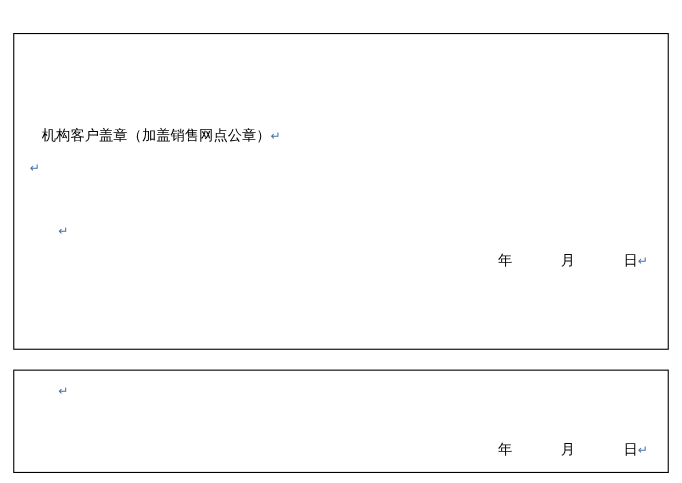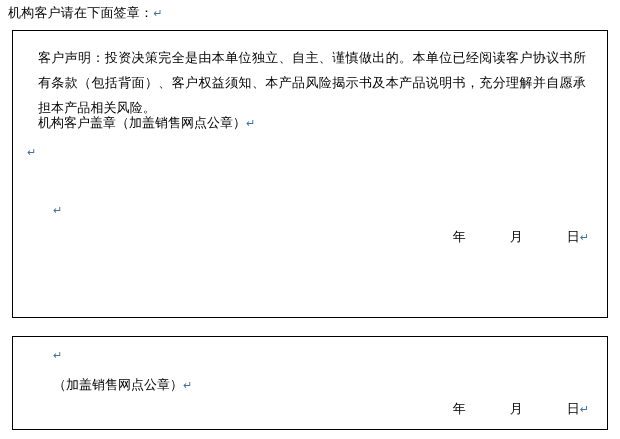--- a/index.html
+++ b/index.html
@@ -143,50 +143,43 @@
     top: 0;
     right: 0;
     bottom: 0;
   }
 </style>
 </head>
 <body>
 
 <div class="page">
 
-  <div class="heading">
-    <span>机构客户请在下面签章：</span><span class="pilcrow">↵</span>
-  </div>
 
   <div class="box box-main">
     <div class="inner">
-      <div class="stmt">客户声明：投资决策完全是由本单位独立、自主、谨慎做出的。本单位已经阅读客户协议书所有条款（包括背面）、客户权益须知、本产品风险揭示书及本产品说明书，充分理解并自愿承担本产品相关风险。</div>
 
       <div class="seal-line">
         <span>机构客户盖章（加盖销售网点公章）</span><span class="pilcrow">↵</span>
       </div>
 
       <span class="pilcrow-block mark-a">↵</span>
 
 
       <span class="pilcrow-block mark-b">↵</span>
 
       <div class="date-line">
         <span>年</span><span class="gap"></span><span>月</span><span class="gap"></span><span>日</span><span class="pilcrow">↵</span>
       </div>
     </div>
   </div>
 
   <div class="box box-seal">
     <div class="inner">
       <span class="pilcrow-block seal-mark">↵</span>
 
-      <div class="seal-note">
-        <span>（加盖销售网点公章）</span><span class="pilcrow">↵</span>
-      </div>
 
       <div class="seal-date">
         <span>年</span><span class="gap"></span><span>月</span><span class="gap"></span><span>日</span><span class="pilcrow">↵</span>
       </div>
     </div>
   </div>
 
 </div>
 
 </body></html>

